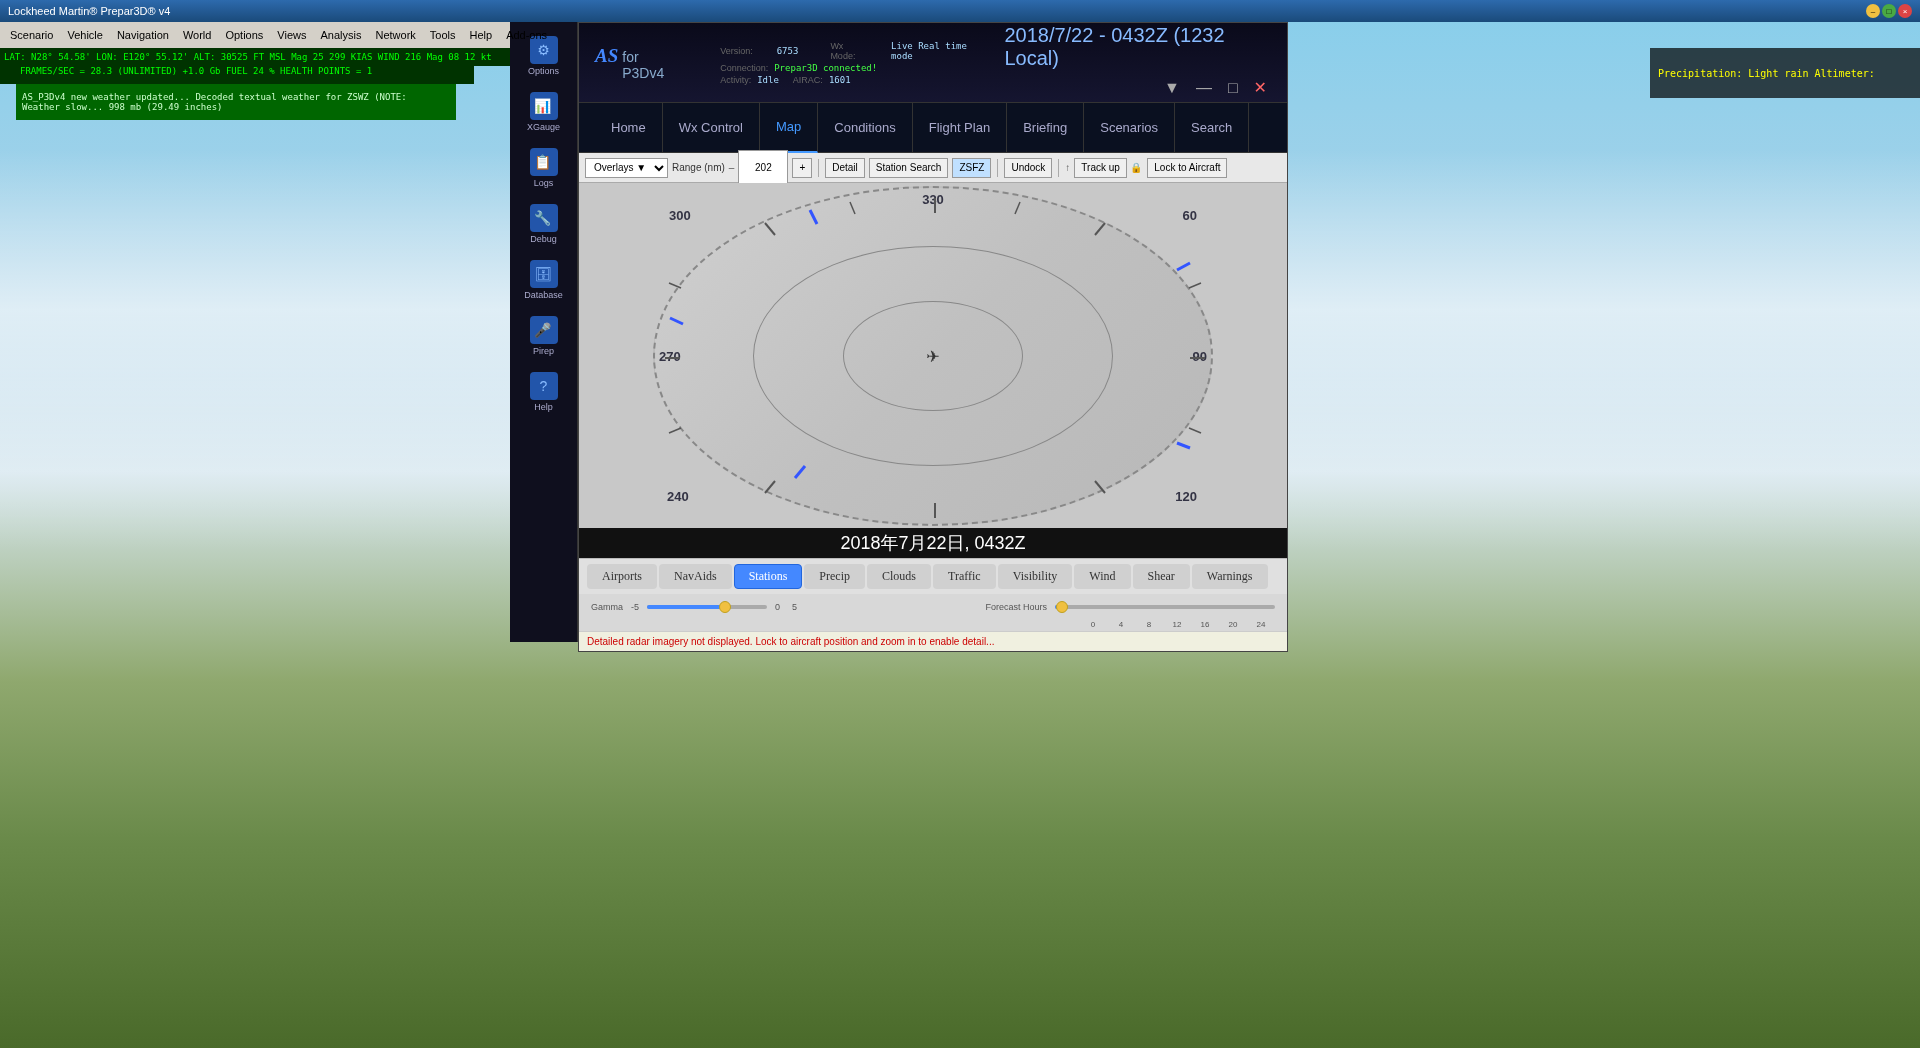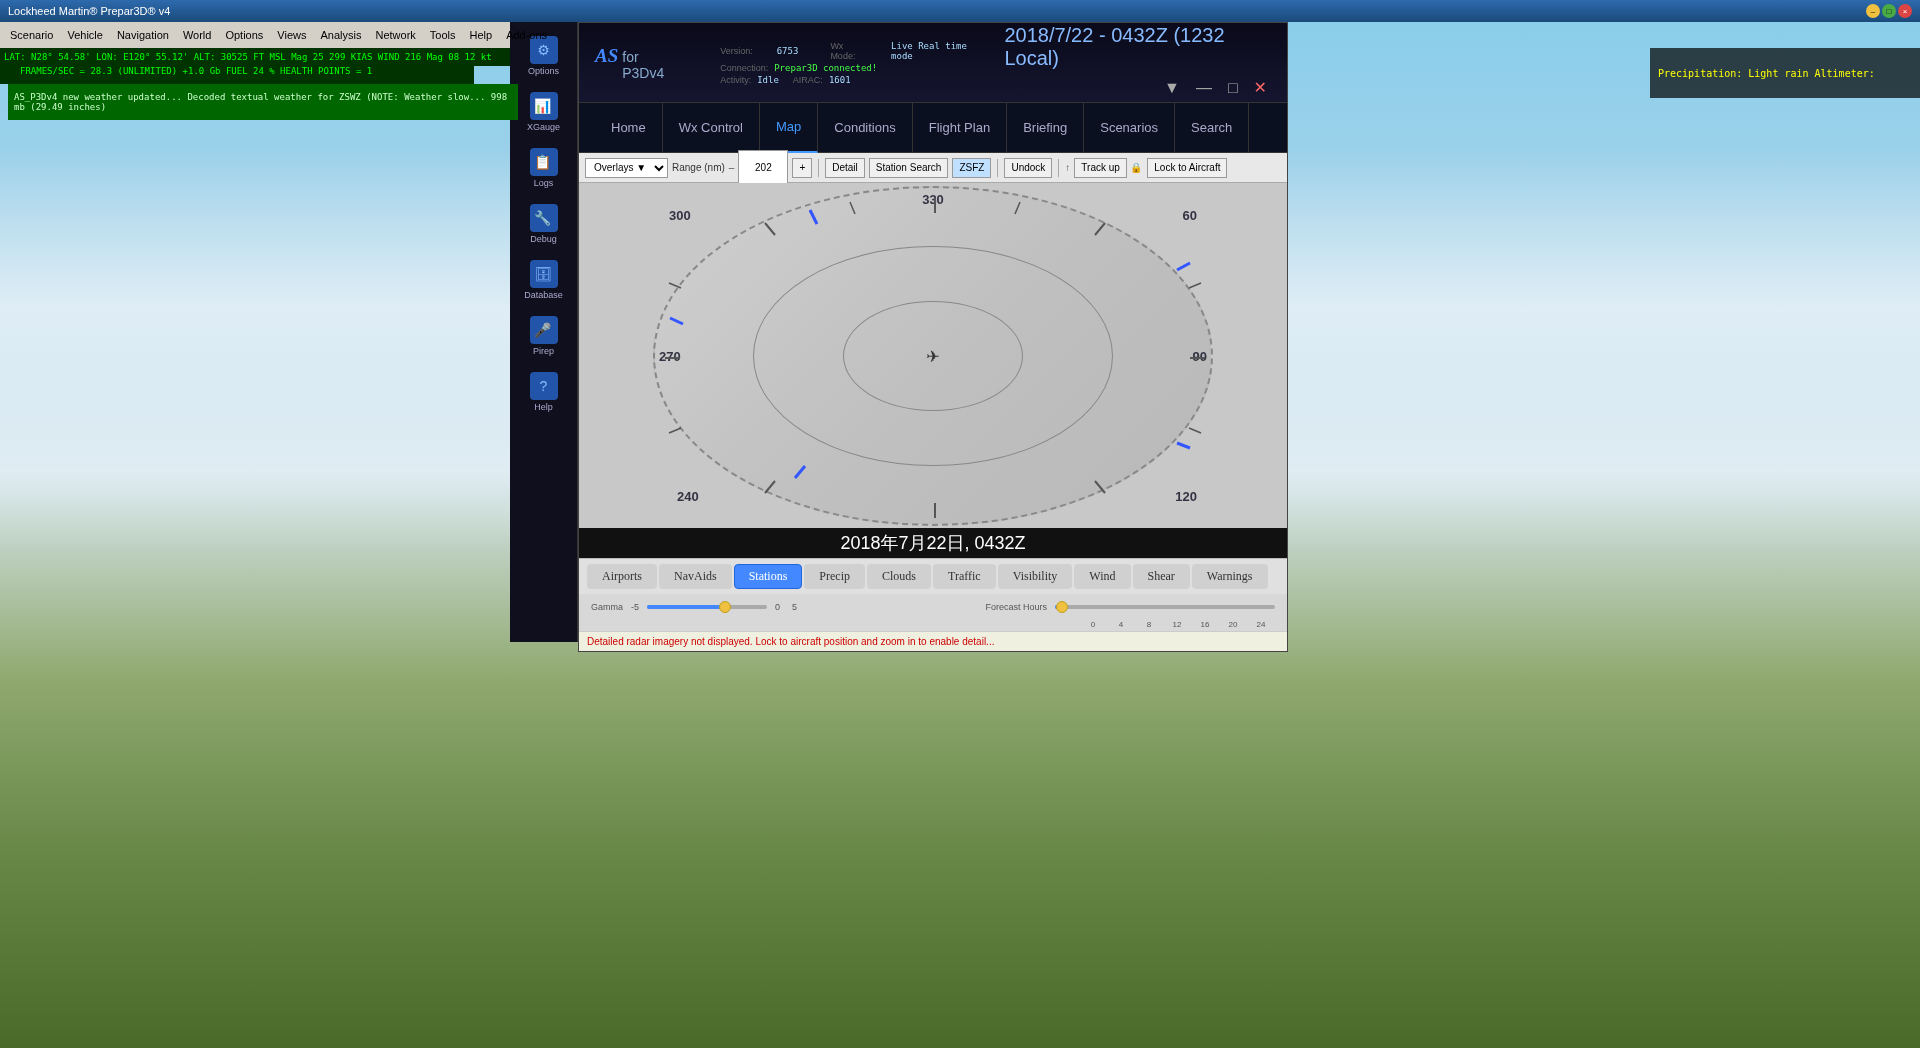--- a/index.html
+++ b/index.html
@@ -116,22 +116,22 @@
     }
     .info-bar-bottom span {
       color: #00ff00;
       font-size: 9px;
       font-family: monospace;
     }
 
     
     .weather-msg-bar {
       position: absolute;
-      top: 84px; left: 8px;
-      width: 510px;
+      top: 84px; left: 16px;
+      width: 440px;
       height: 36px;
       background: #006600;
       display: flex;
       align-items: center;
       padding: 0 6px;
       z-index: 100;
       overflow: hidden;
     }
     .weather-msg-bar span {
       color: #ccffcc;
@@ -532,21 +532,21 @@
         <div style="position:absolute; top:50%; left:50%; transform:translate(-50%,-50%); width:560px; height:340px; border-radius:50%; border:2px dashed #888; background:linear-gradient(135deg, #d0d0d0 0%, #c0c0c0 50%, #b8b8b8 100%);">
 
           <div style="position:absolute; top:50%; left:50%; transform:translate(-50%,-50%); width:360px; height:220px; border-radius:50%; border:1px solid #888;"></div>
 
           <div style="position:absolute; top:50%; left:50%; transform:translate(-50%,-50%); width:180px; height:110px; border-radius:50%; border:1px solid #888;"></div>
 
           <span style="position:absolute; top:4px; left:50%; transform:translateX(-50%); color:#334; font-size:13px; font-weight:bold;">330</span>
           <span style="position:absolute; bottom:4px; left:50%; transform:translateX(-50%); color:#334; font-size:13px; font-weight:bold;"></span>
           <span style="position:absolute; top:20px; left:14px; color:#334; font-size:13px; font-weight:bold;">300</span>
           <span style="position:absolute; top:50%; left:4px; transform:translateY(-50%); color:#334; font-size:13px; font-weight:bold;">270</span>
-          <span style="position:absolute; bottom:20px; left:22px; color:#334; font-size:13px; font-weight:bold;">240</span>
+          <span style="position:absolute; bottom:20px; left:12px; color:#334; font-size:13px; font-weight:bold;">240</span>
           <span style="position:absolute; top:20px; right:14px; color:#334; font-size:13px; font-weight:bold;">60</span>
           <span style="position:absolute; top:50%; right:4px; transform:translateY(-50%); color:#334; font-size:13px; font-weight:bold;">90</span>
           <span style="position:absolute; bottom:20px; right:14px; color:#334; font-size:13px; font-weight:bold;">120</span>
 
           <svg style="position:absolute; top:0; left:0; width:100%; height:100%;">
             <defs>
               <marker id="tick" markerWidth="2" markerHeight="10" refX="1" refY="5">
                 <rect width="2" height="10" fill="#555"></rect>
               </marker>
             </defs>

